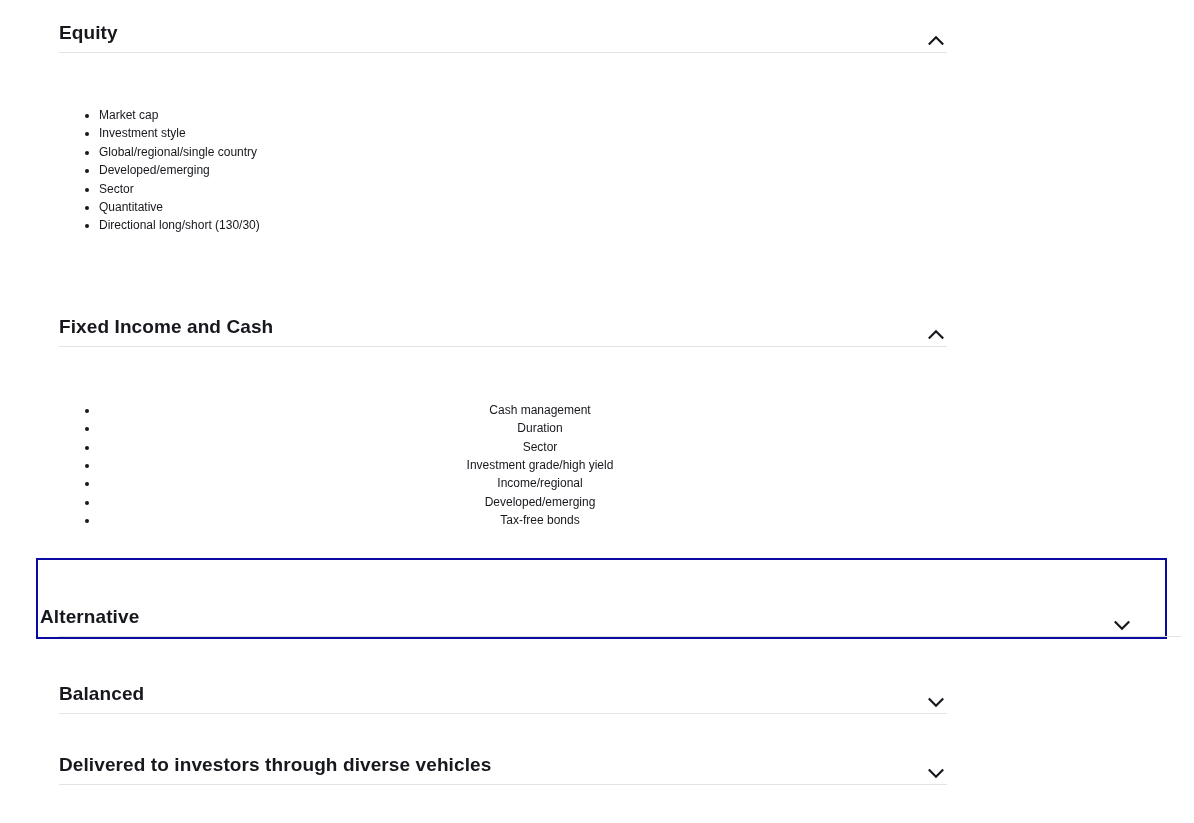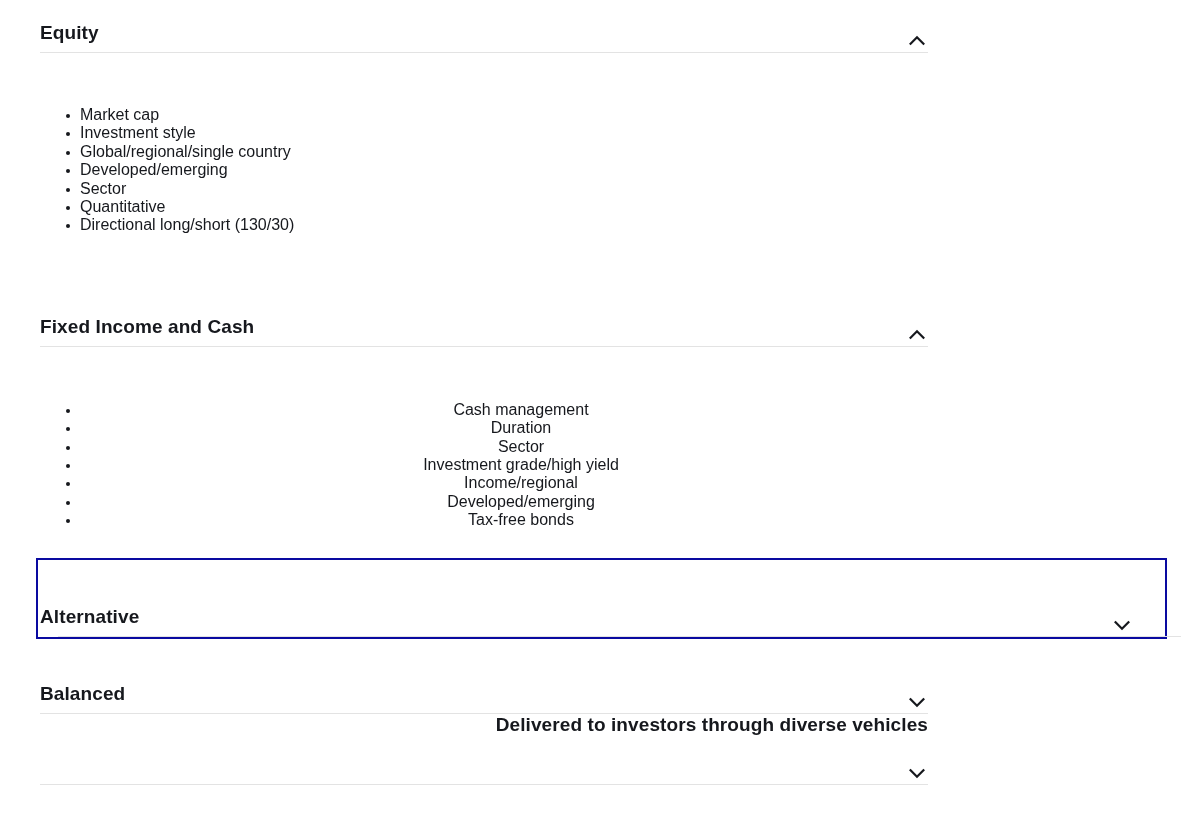--- a/index.html
+++ b/index.html
@@ -20,20 +20,21 @@
   #accordion {
     position: absolute;
     left: 0;
     top: 0;
     width: 1194px;
   }
 
   .section {
     position: relative;
     width: 962px;
+    margin-left: 19px;
   }
 
   
   .section.focused {
     border: 2px solid #0a0aa0;
     width: 1131px;
     margin-left: 36px;
   }
 
   .acc-header {
@@ -95,21 +96,21 @@
     padding: 0;
   }
 
   .bullets {
     margin: 0;
     padding: 52px 0 0 40px;
     list-style: none;
   }
   .bullets li {
     position: relative;
-    font-size: 16px;
+    font-size: 12px;
     line-height: 18.4px;
     color: #16181d;
     padding-left: 40px;
     white-space: nowrap;
   }
   .bullets li::before {
     content: "";
     position: absolute;
     left: 26px;
     top: 8px;
@@ -124,21 +125,21 @@
   
   .sec-equity .acc-header { height: 52px; padding-top: 12px; }
   .sec-equity .bullets { padding-top: 53px; }
   .sec-equity .panel-spacer { height: 47px; }
 
   .sec-fixed .acc-header { height: 64px; gap: 10px; }
   .sec-fixed .bullets { padding-top: 54px; text-align: center; }
   .sec-fixed .panel-spacer { height: 28px; }
 
   .sec-balanced .acc-header { height: 74px; }
-  .sec-delivered .acc-header { height: 70px; flex-direction: column; }
+  .sec-delivered .acc-header { height: 70px; }
 </style>
 </head>
 <body>
 
 <div id="accordion">
     <div class="section sec-equity">
       <div class="acc-header">
         <span class="acc-title">Equity</span>
         <span class="chev">
           <svg viewBox="0 0 24 24" width="22" height="22" fill="none" stroke="currentColor" stroke-width="2.4" stroke-linecap="square" stroke-linejoin="miter">

